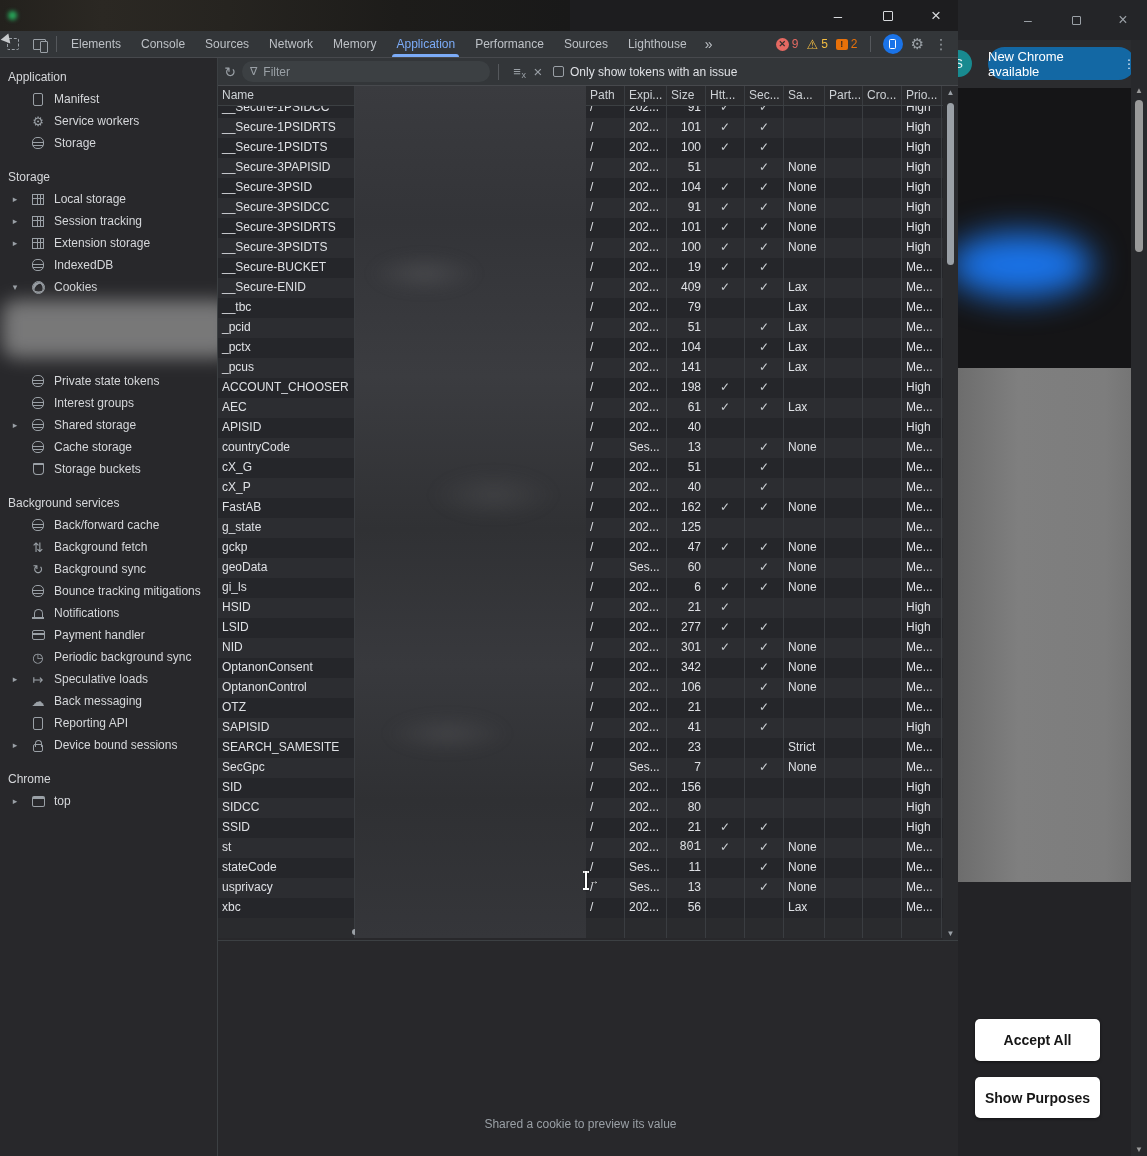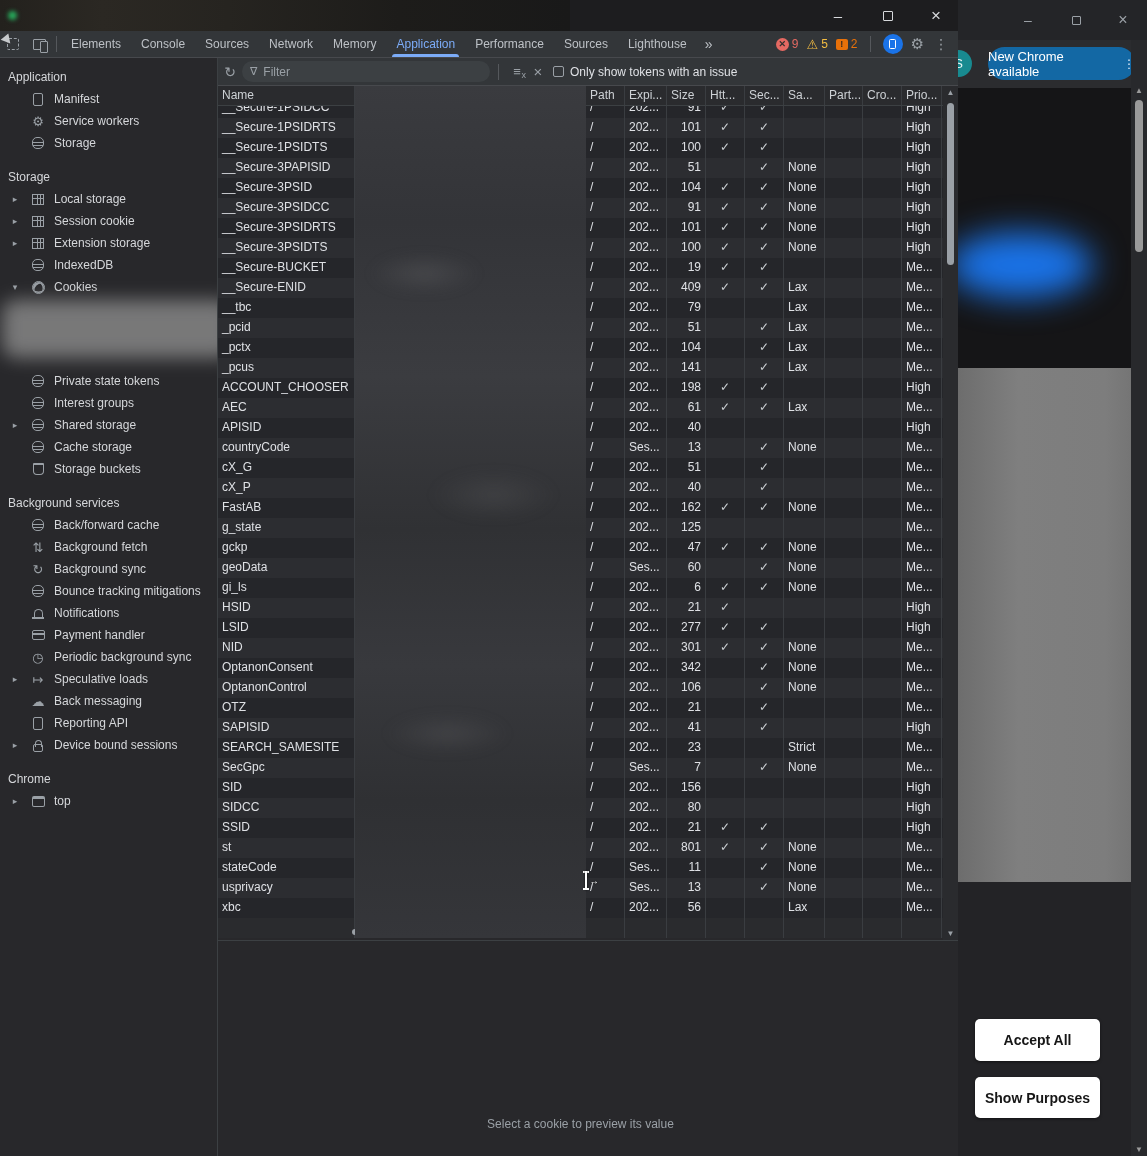--- a/index.html
+++ b/index.html
@@ -246,21 +246,21 @@
         <span class="icw">
           <span class="ci ci-table"></span>
         </span>
         <span>Local storage</span>
       </div>
       <div class="side-item">
         <span class="chev">▸</span>
         <span class="icw">
           <span class="ci ci-table"></span>
         </span>
-        <span>Session cookie</span>
+        <span>Session tracking</span>
       </div>
       <div class="side-item">
         <span class="chev">▸</span>
         <span class="icw">
           <span class="ci ci-table"></span>
         </span>
         <span>Extension storage</span>
       </div>
       <div class="side-item">
         <span class="chev"></span>
@@ -902,21 +902,21 @@
             <div class="cell" style="width: 41px;"></div>
             <div class="cell" style="width: 38px;"></div>
             <div class="cell" style="width: 39px;"></div>
             <div class="cell" style="width: 40px;">High</div>
           </div>
           <div class="drow even">
             <div class="cell" style="width: 137px;">st</div>
             <div class="cell" style="width: 231px;"></div>
             <div class="cell" style="width: 39px;">/</div>
             <div class="cell" style="width: 42px;">202...</div>
-            <div class="cell num" style="width: 39px;">801</div>
+            <div class="cell num" style="width: 39px; font-family: Liberation Mono, monospace;">801</div>
             <div class="cell ck" style="width: 39px;">✓</div>
             <div class="cell ck" style="width: 39px;">✓</div>
             <div class="cell" style="width: 41px;">None</div>
             <div class="cell" style="width: 38px;"></div>
             <div class="cell" style="width: 39px;"></div>
             <div class="cell" style="width: 40px;">Me...</div>
           </div>
           <div class="drow odd">
             <div class="cell" style="width: 137px;">stateCode</div>
             <div class="cell" style="width: 231px;"></div>
@@ -974,21 +974,21 @@
       <div class="redact"></div>
     </div>
 
     <div class="vscroll">
       <div class="up">▲</div>
       <div class="vthumb"></div>
       <div class="dn">▼</div>
     </div>
 
     <div class="preview">
-      <div class="pv-sub">Select a cookie to preview its value</div>
+      <div class="pv-sub">Shared a cookie to preview its value</div>
     </div>
   </div>
 
   <div class="cursor">
     <span class="s1"></span>
       <span class="bar"></span>
       <span class="s2"></span>
     <span class="arr">→</span>
   </div>
 

